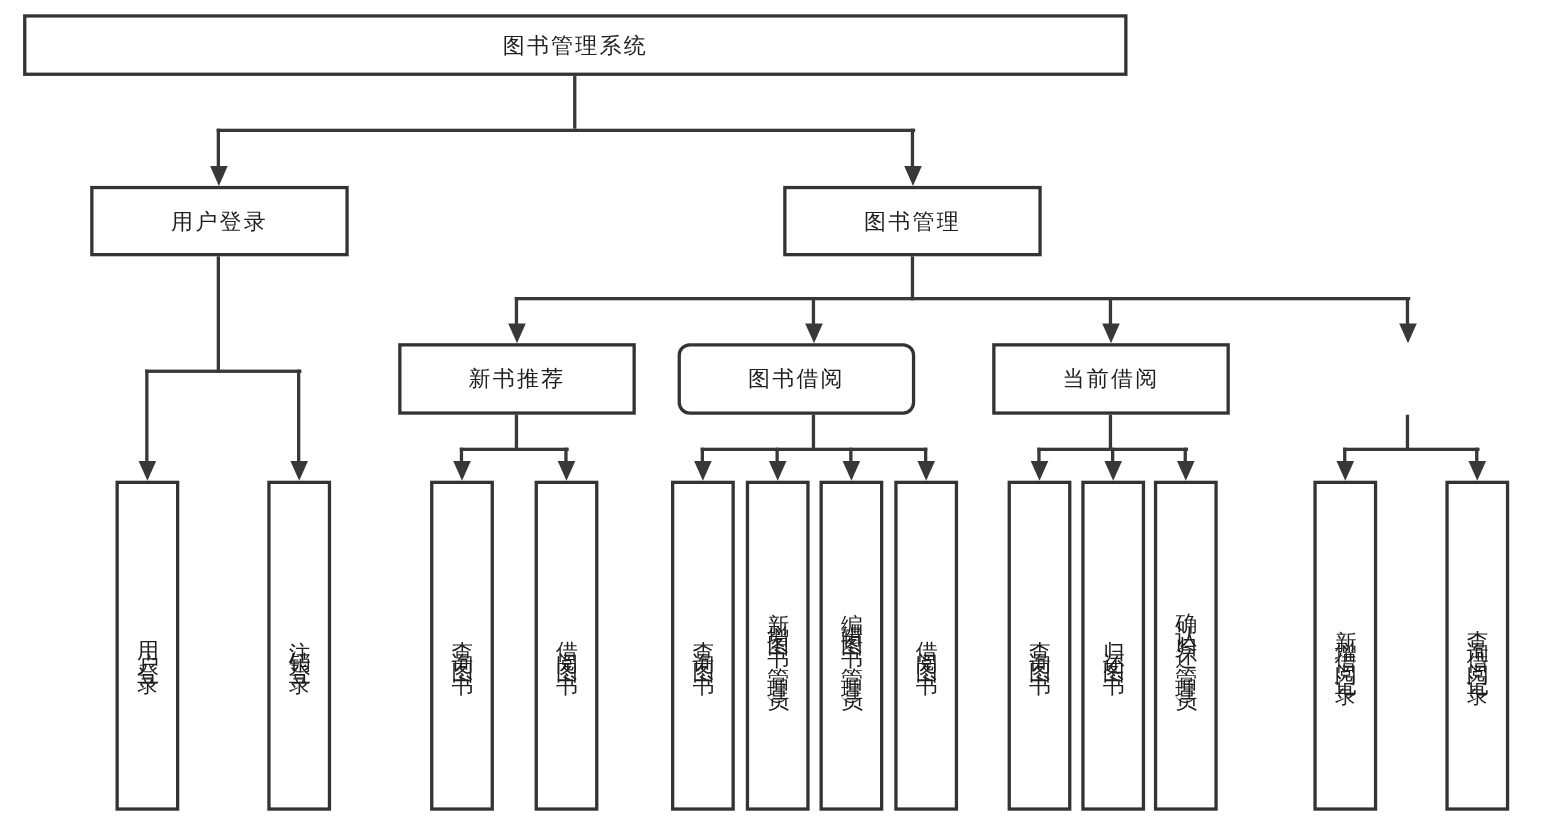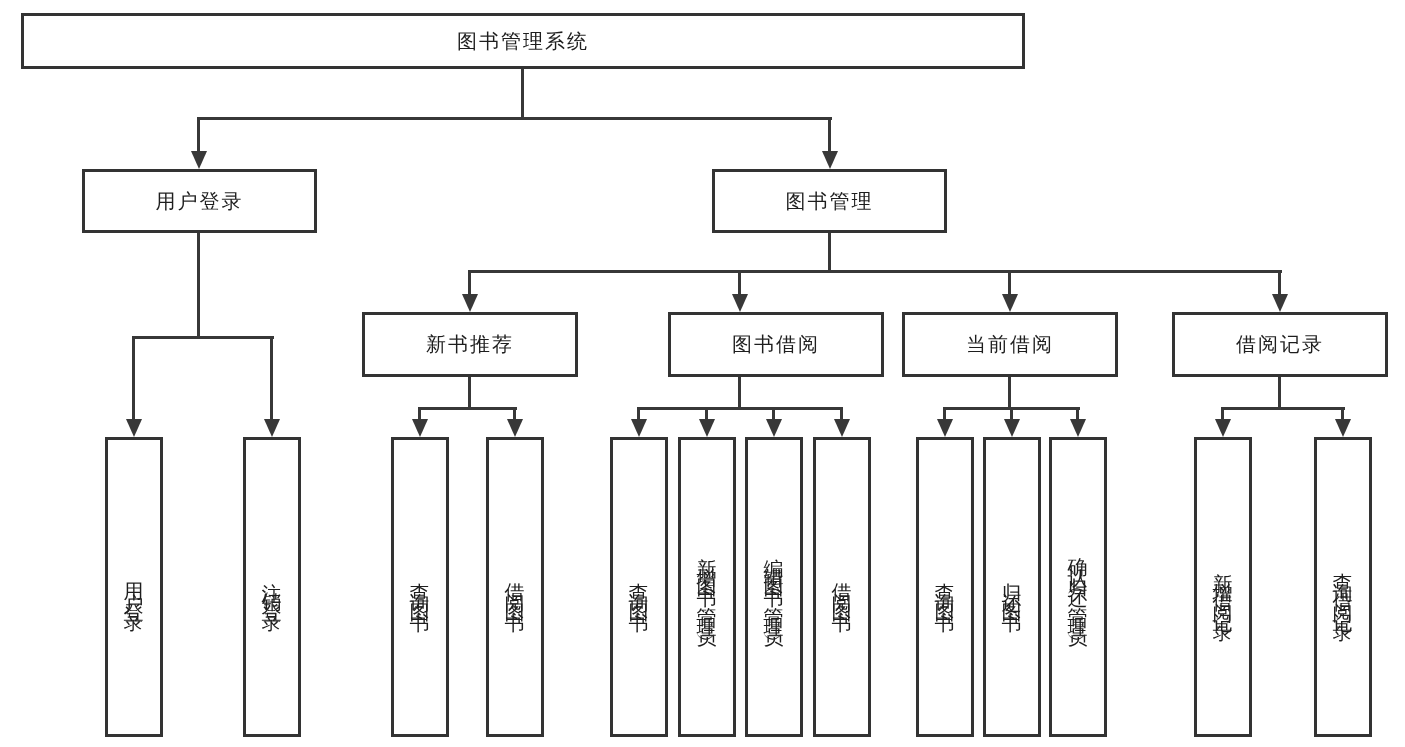--- a/index.html
+++ b/index.html
@@ -51,23 +51,22 @@
 <body>
 
 <div class="canvas">
 
   <div class="node branch" style="left:21px;top:13px;width:1004px;height:56px;">图书管理系统</div>
 
   <div class="node branch" style="left:82px;top:169px;width:235px;height:64px;">用户登录</div>
   <div class="node branch" style="left:362px;top:312px;width:216px;height:65px;">新书推荐</div>
 
   <div class="node branch" style="left:712px;top:169px;width:235px;height:64px;">图书管理</div>
-  <div class="node branch" style="left:668px;top:312px;width:216px;height:65px;">图书借阅</div>
+  <div class="node branch" style="left:616px;top:312px;width:216px;height:65px;border-radius:11px;">图书借阅</div>
   <div class="node branch" style="left:902px;top:312px;width:216px;height:65px;">当前借阅</div>
-  <div class="node branch" style="left:1172px;top:312px;width:216px;height:65px;">借阅记录</div>
 
   <div class="node leaf" style="left:105px;">
     <span class="vtext">用户登录</span>
     </div>
   <div class="node leaf" style="left:243px;">
     <span class="vtext">注销登录</span>
     </div>
 
   <div class="node leaf" style="left:391px;">
     <span class="vtext">查询图书</span>

